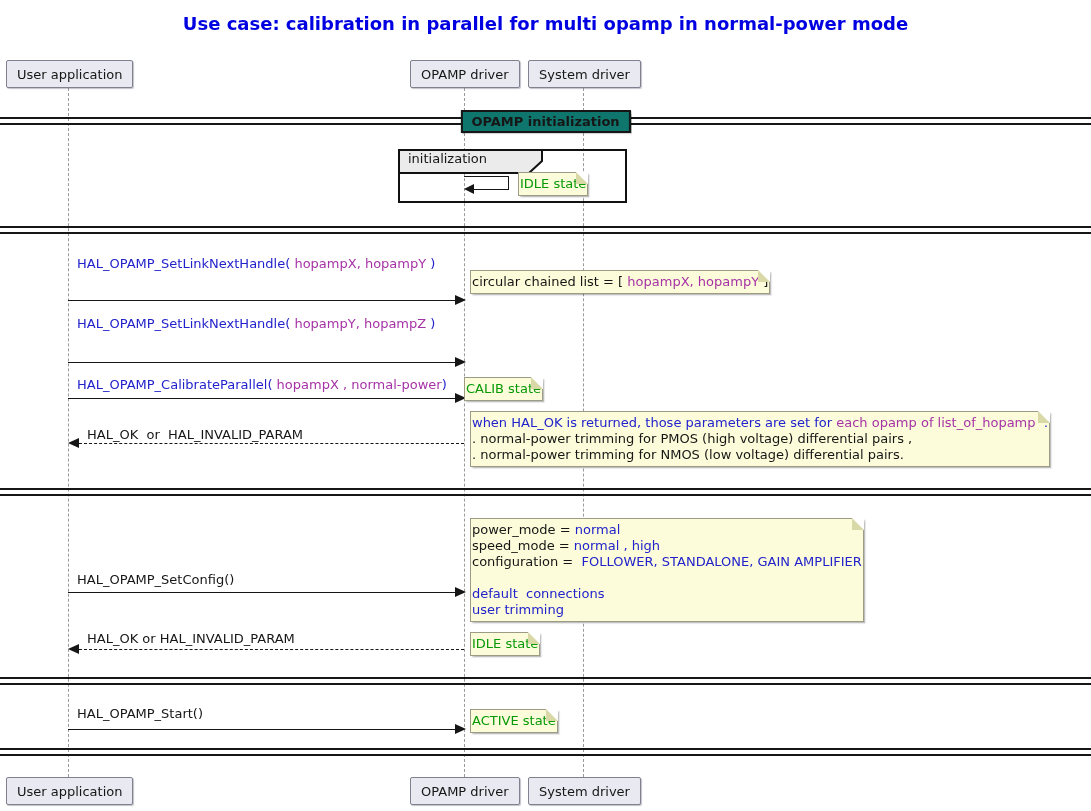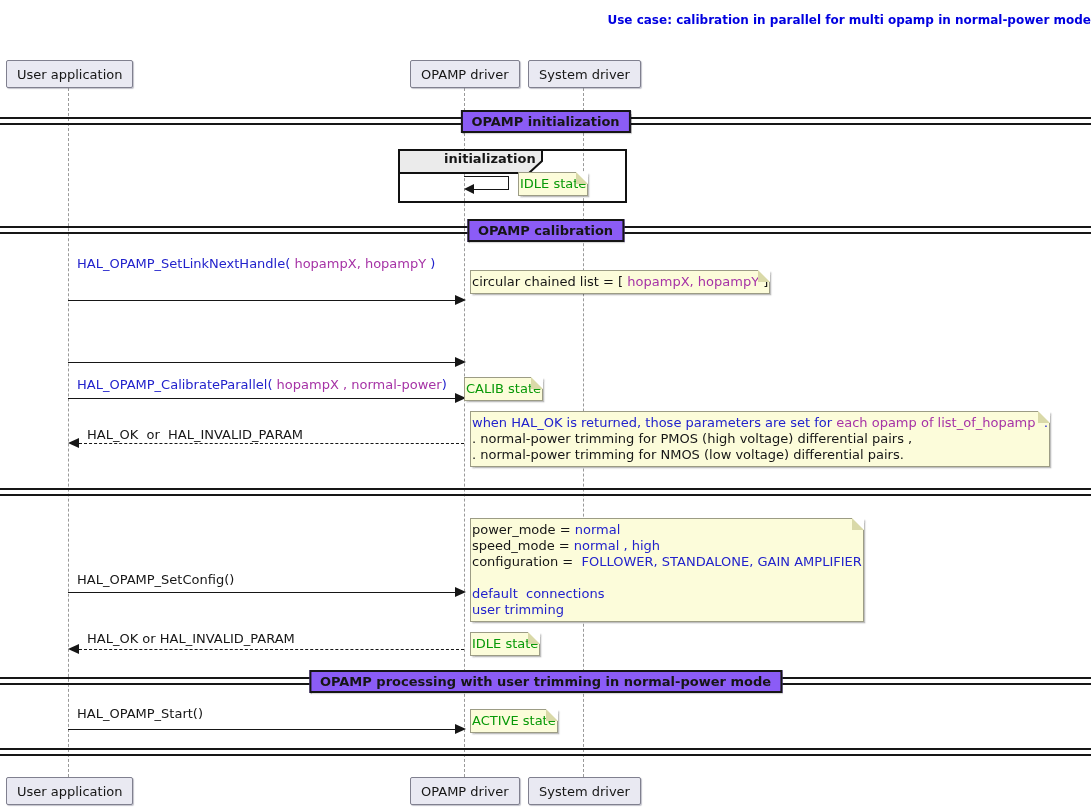--- a/index.html
+++ b/index.html
@@ -1,31 +1,31 @@
 <!DOCTYPE html>
 <html><head>
 <meta charset="utf-8">
 <style>
   html,body{margin:0;padding:0;background:#fff;}
   .canvas{position:relative;width:1091px;height:811px;background:#fff;
           font-family:"DejaVu Sans","Liberation Sans",sans-serif;font-size:13px;color:#161616;overflow:hidden;}
-  .title{position:absolute;top:13px;left:0;width:100%;text-align:right;
-         font-weight:bold;font-size:12px;color:#0000E0;white-space:pre;}
+  .title{position:absolute;top:13px;left:0;width:100%;text-align:center;
+         font-weight:bold;font-size:18px;color:#0000E0;white-space:pre;}
   .lifeline{position:absolute;width:0;border-left:1px dashed #9A9A9A;top:88px;height:689px;z-index:0;}
   .participant{position:absolute;height:28px;background:#E9E9F2;border:1px solid #80808F;border-radius:2px;
                display:flex;align-items:center;justify-content:center;padding:0 10px;box-sizing:border-box;
                box-shadow:1px 1px 1px rgba(120,120,140,.45);z-index:3;white-space:pre;}
   .divider-lines{position:absolute;left:0;width:100%;height:4px;border-top:2px solid #161616;
                  border-bottom:2px solid #161616;z-index:2;}
-  .divider-label{position:absolute;left:50%;transform:translateX(-50%);background:#8b5cf6;border:2px solid #161616;
+  .divider-label{position:absolute;left:50%;transform:translateX(-50%);background:#0f766e;border:2px solid #161616;
                  padding:2px 9px;font-weight:bold;white-space:pre;z-index:2;box-shadow:1px 1px 1px rgba(0,0,0,.3);}
   .group{position:absolute;left:398px;top:149px;width:229px;height:54px;border:2px solid #111;
          box-sizing:border-box;z-index:1;}
   .group-tab{position:absolute;left:-2px;top:-2px;width:146px;height:25px;}
-  .group-tab-label{position:absolute;left:10px;top:2px;font-weight:bold;white-space:pre;margin-left:36px;}
+  .group-tab-label{position:absolute;left:10px;top:2px;font-weight:normal;white-space:pre;}
   .msg-label{position:absolute;white-space:pre;z-index:2;text-align:center;}
   .line-h{position:absolute;height:0;border-top:1.5px solid #161616;z-index:2;}
   .line-h.dashed{border-top:1px dashed #161616;}
   .line-v{position:absolute;width:0;border-left:1.5px solid #161616;z-index:2;}
   .ah{position:absolute;width:0;height:0;border-style:solid;z-index:2;}
   .ah.right{border-width:5px 0 5px 11px;border-color:transparent transparent transparent #161616;}
   .ah.left{border-width:5px 11px 5px 0;border-color:transparent #161616 transparent transparent;}
   .note{position:absolute;background:#FCFCDA;border:1px solid #9C9C85;padding:3px 1px;white-space:pre;
         line-height:16px;z-index:3;box-shadow:1.5px 1.5px 1.5px rgba(0,0,0,.25);}
   .fold{position:absolute;top:-1px;right:-1px;width:0;height:0;border-style:solid;
@@ -62,27 +62,27 @@
     </div>
   </div>
 
   <div class="line-h" style="left:464px;top:176px;width:45px"></div>
   <div class="line-v" style="left:508px;top:176px;height:13px"></div>
   <div class="line-h" style="left:471px;top:189px;width:38px"></div>
   <div class="ah left" style="left:464px;top:184px;border-width:5px 10px 5px 0"></div>
   <div class="note" style="left:518px;top:172px"><span class="fold"></span><span class="c-green">IDLE state</span></div>
 
   <div class="divider-lines" style="top:226px"></div>
-  <div class="divider-label" style="top:219px">OPAMP calibration</div>
 
   <div class="msg-label" style="left:77px;top:256px"><span class="c-blue">HAL_OPAMP_SetLinkNextHandle( </span><span class="c-purple">hopampX, hopampY</span><span class="c-blue"> )</span></div>
   <div class="line-h" style="left:68px;top:300px;width:387px"></div>
   <div class="ah right" style="left:455px;top:295px"></div>
   <div class="note" style="left:470px;top:270px"><span class="fold"></span><span>circular chained list = [ </span><span class="c-purple">hopampX, hopampY</span><span> ]</span></div>
 
+  <div class="msg-label" style="left:77px;top:316px"><span class="c-blue">HAL_OPAMP_SetLinkNextHandle( </span><span class="c-purple">hopampY, hopampZ</span><span class="c-blue"> )</span></div>
   <div class="line-h" style="left:68px;top:362px;width:387px"></div>
   <div class="ah right" style="left:455px;top:357px"></div>
 
   <div class="msg-label" style="left:77px;top:377px"><span class="c-blue">HAL_OPAMP_CalibrateParallel( </span><span class="c-purple">hopampX , normal-power</span><span class="c-blue">)</span></div>
   <div class="line-h" style="left:68px;top:398px;width:387px"></div>
   <div class="ah right" style="left:455px;top:393px"></div>
   <div class="note" style="left:464px;top:377px"><span class="fold"></span><span class="c-green">CALIB state</span></div>
 
   <div class="msg-label" style="left:87px;top:427px">HAL_OK  or  HAL_INVALID_PARAM</div>
   <div class="line-h dashed" style="left:79px;top:443px;width:385px"></div>
@@ -97,21 +97,20 @@
   <div class="msg-label" style="left:77px;top:572px">HAL_OPAMP_SetConfig()</div>
   <div class="line-h" style="left:68px;top:592px;width:387px"></div>
   <div class="ah right" style="left:455px;top:587px"></div>
 
   <div class="msg-label" style="left:87px;top:631px">HAL_OK or HAL_INVALID_PARAM</div>
   <div class="line-h dashed" style="left:79px;top:649px;width:385px"></div>
   <div class="ah left" style="left:68px;top:644px"></div>
   <div class="note" style="left:470px;top:632px"><span class="fold"></span><span class="c-green">IDLE state</span></div>
 
   <div class="divider-lines" style="top:677px"></div>
-  <div class="divider-label" style="top:670px">OPAMP processing with user trimming in normal-power mode</div>
 
   <div class="msg-label" style="left:77px;top:706px">HAL_OPAMP_Start()</div>
   <div class="line-h" style="left:68px;top:729px;width:387px"></div>
   <div class="ah right" style="left:455px;top:724px"></div>
   <div class="note" style="left:470px;top:709px"><span class="fold"></span><span class="c-green">ACTIVE state</span></div>
 
   <div class="divider-lines" style="top:748px"></div>
 
   <div class="participant" style="left:6px;top:777px;min-width:126px">User application</div>
   <div class="participant" style="left:410px;top:777px;min-width:108px">OPAMP driver</div>

